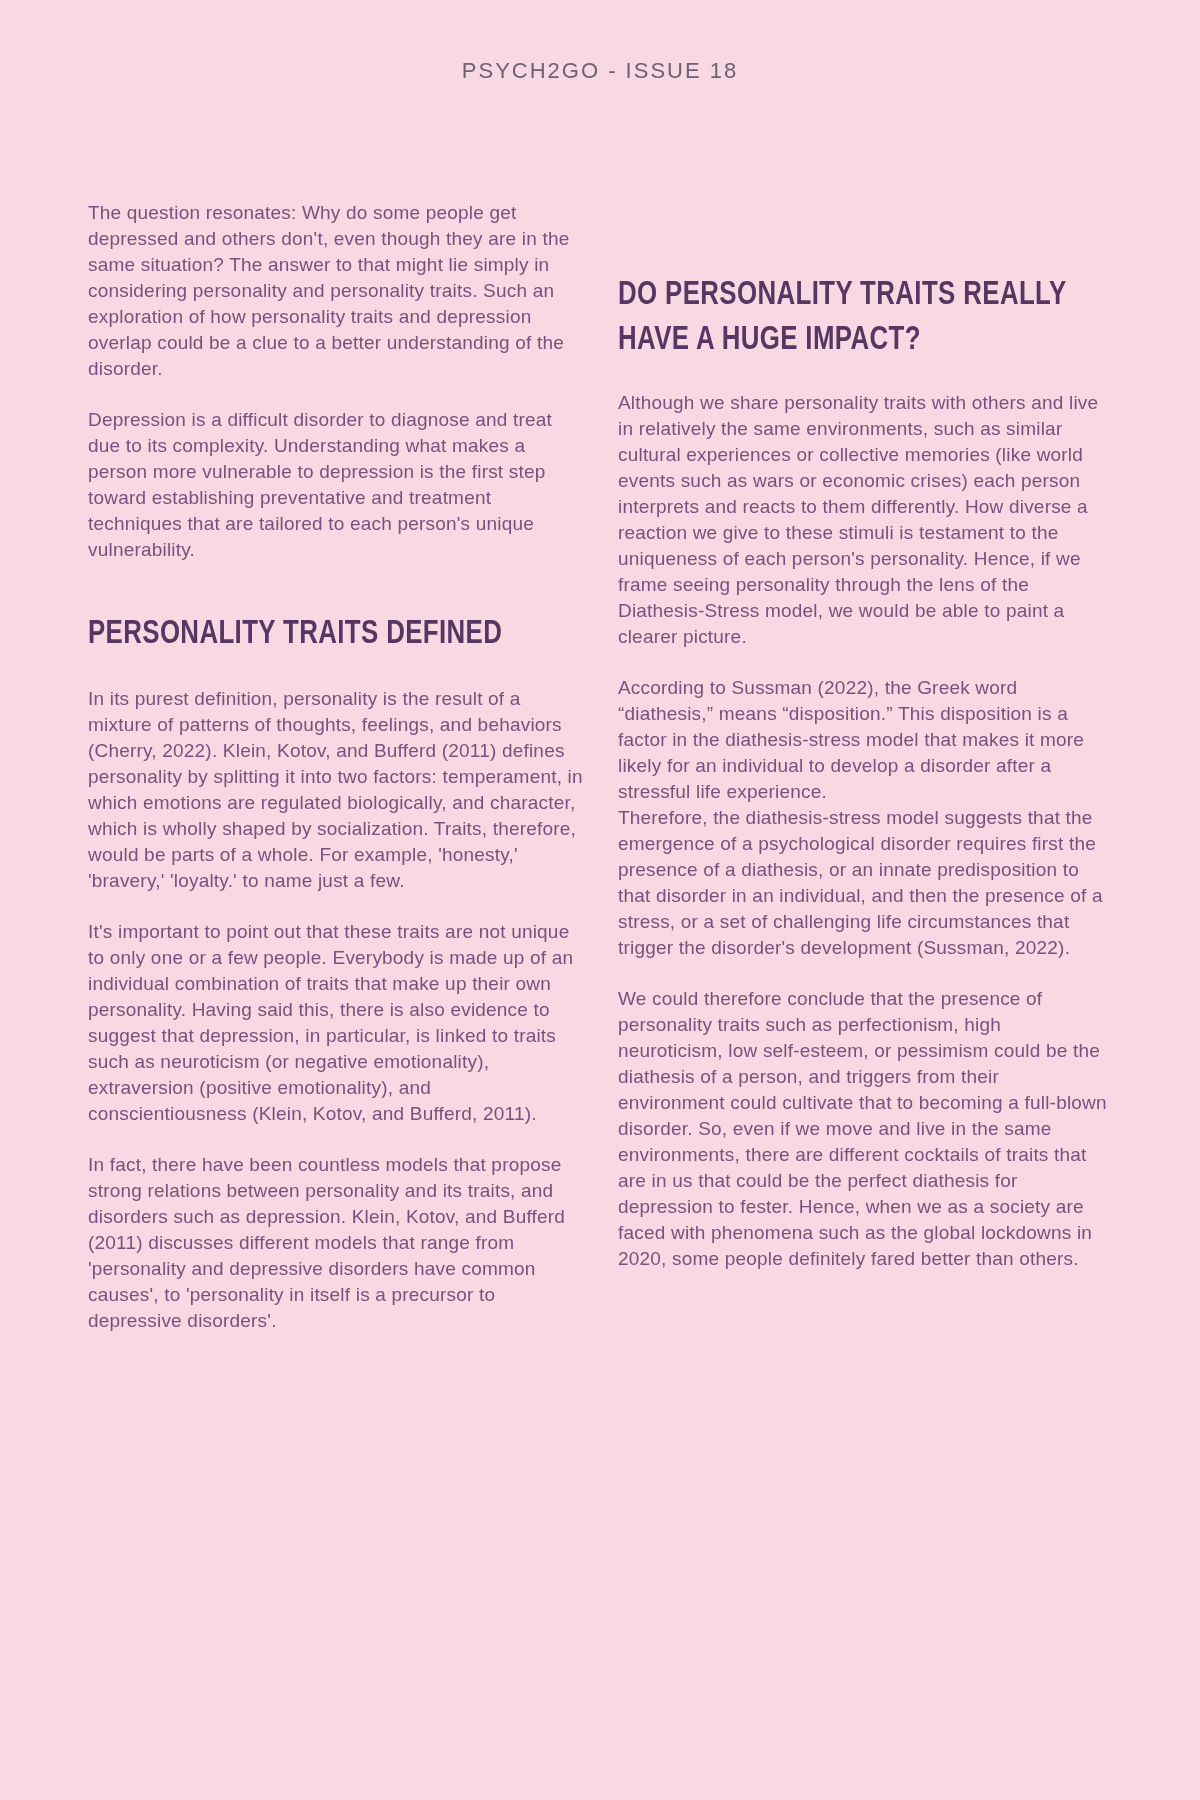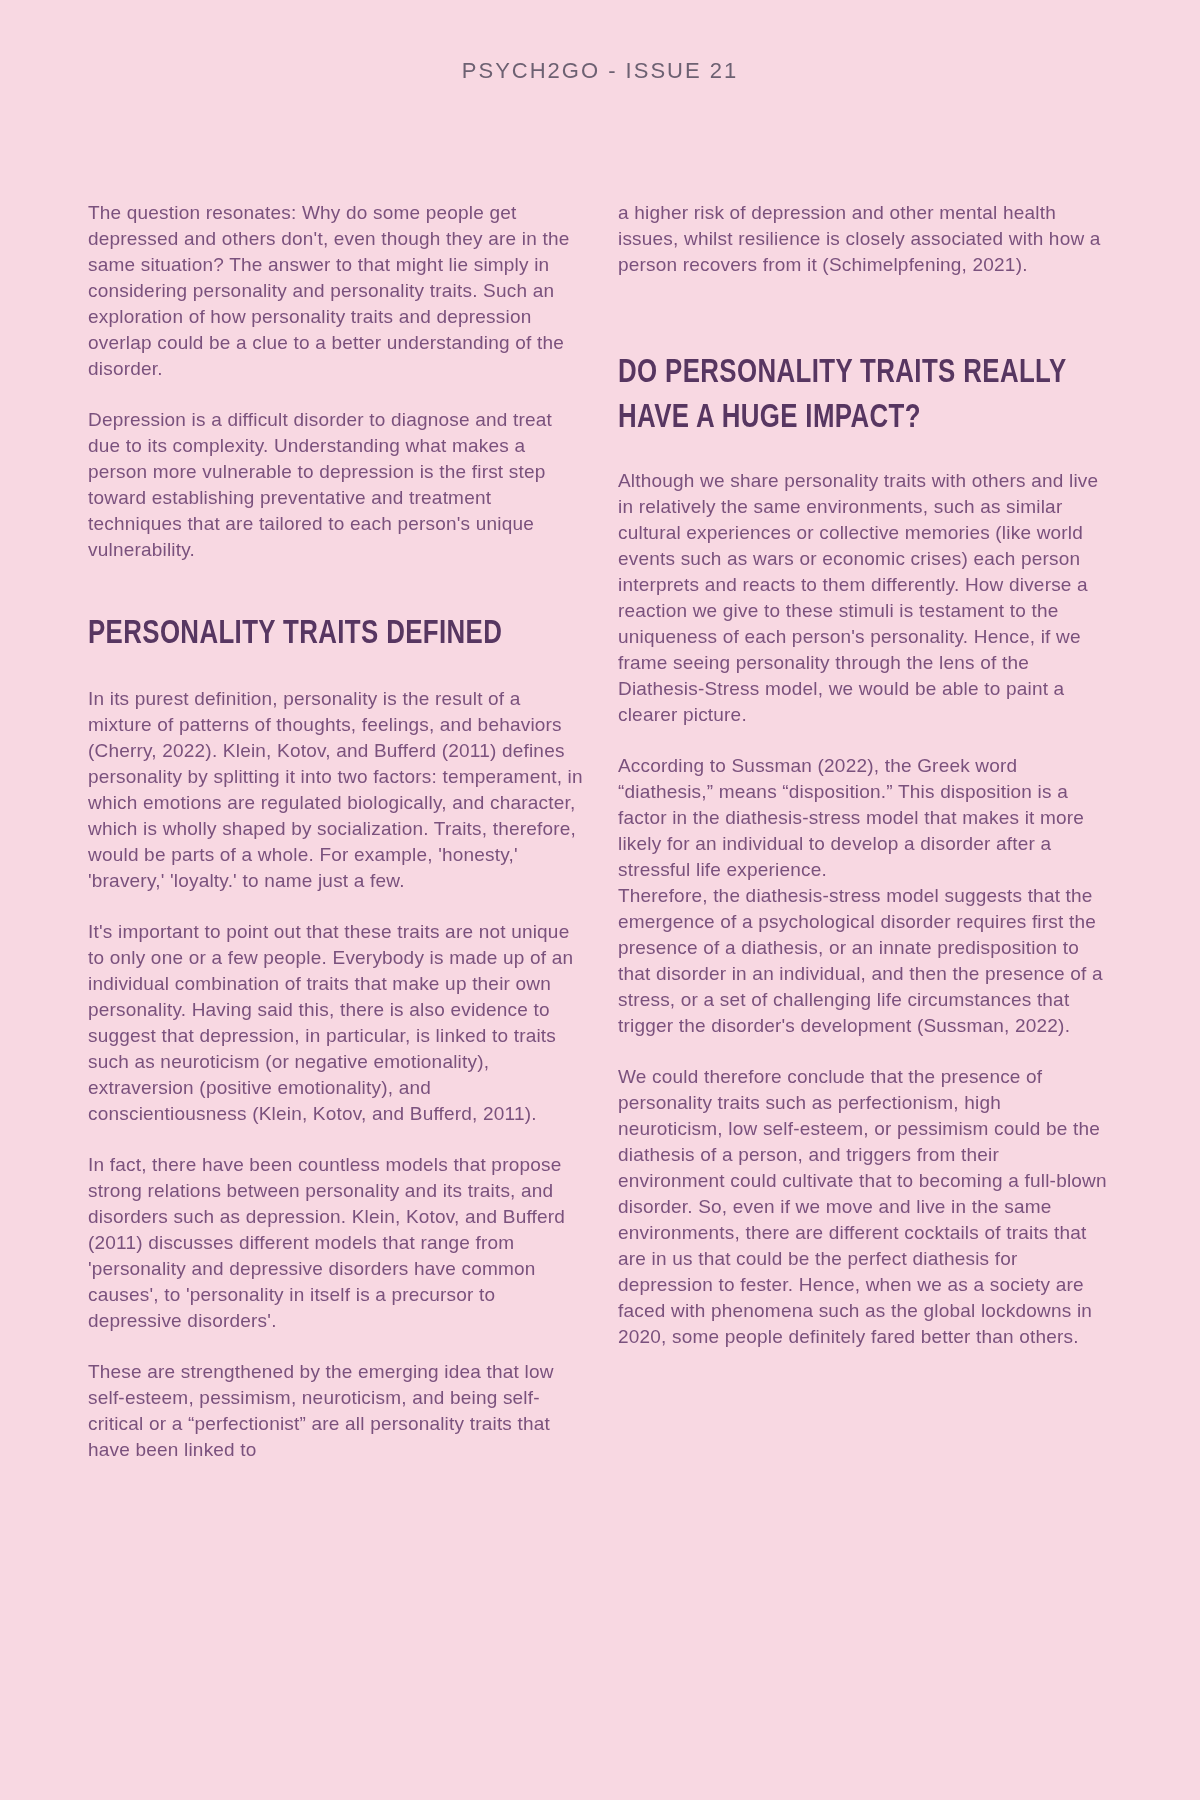--- a/index.html
+++ b/index.html
@@ -58,34 +58,32 @@
   .column.right .section-heading{
     margin-top:70px;
     margin-bottom:30px;
   }
 </style>
 </head>
 <body>
 
 <div class="page">
 
-  <div class="magazine-header">PSYCH2GO - ISSUE 21</div>
+  <div class="magazine-header">PSYCH2GO - ISSUE 18</div>
 
   <div class="column left">
     <p>The question resonates: Why do some people get depressed and others don't, even though they are in the same situation? The answer to that might lie simply in considering personality and personality traits. Such an exploration of how personality traits and depression overlap could be a clue to a better understanding of the disorder.</p>
     <p>Depression is a difficult disorder to diagnose and treat due to its complexity. Understanding what makes a person more vulnerable to depression is the first step toward establishing preventative and treatment techniques that are tailored to each person's unique vulnerability.</p>
     <div class="section-heading">PERSONALITY TRAITS DEFINED</div>
     <p>In its purest definition, personality is the result of a mixture of patterns of thoughts, feelings, and behaviors (Cherry, 2022). Klein, Kotov, and Bufferd (2011) defines personality by splitting it into two factors: temperament, in which emotions are regulated biologically, and character, which is wholly shaped by socialization. Traits, therefore, would be parts of a whole. For example, 'honesty,' 'bravery,' 'loyalty.' to name just a few.</p>
     <p>It's important to point out that these traits are not unique to only one or a few people. Everybody is made up of an individual combination of traits that make up their own personality. Having said this, there is also evidence to suggest that depression, in particular, is linked to traits such as  neuroticism (or negative emotionality), extraversion (positive emotionality), and conscientiousness (Klein, Kotov, and Bufferd, 2011).</p>
     <p>In fact, there have been countless models that propose strong relations between personality and its traits, and disorders such as depression. Klein, Kotov, and Bufferd (2011) discusses different models that range from 'personality and depressive disorders have common causes', to 'personality in itself is a precursor to depressive disorders'.</p>
-    <p>These are strengthened by the emerging idea that low self-esteem, pessimism, neuroticism, and being self-critical or a “perfectionist” are all personality traits that have been linked to</p>
   </div>
 
   <div class="column right">
-    <p>a higher risk of depression and other mental health issues, whilst resilience is closely associated with how a person recovers from it (Schimelpfening, 2021).</p>
     <div class="section-heading">
       <div>DO PERSONALITY TRAITS REALLY</div>
       <div>HAVE A HUGE IMPACT?</div>
     </div>
     <p>Although we share personality traits with others and live in relatively the same environments, such as similar cultural experiences or collective memories (like world events such as wars or economic crises) each person interprets and reacts to them differently. How diverse a reaction we give to these stimuli is testament to the uniqueness of each person's personality.  Hence, if we frame seeing personality through the lens of the Diathesis-Stress model, we would be able to paint a clearer picture.</p>
     <p>According to Sussman (2022), the Greek word “diathesis,”  means “disposition.” This disposition is a factor in the diathesis-stress model that makes it more likely for an individual to develop a disorder after a stressful life experience.
 Therefore, the diathesis-stress model suggests that the emergence of a psychological disorder requires first the presence of a diathesis, or an innate predisposition to that disorder in an individual, and then the presence of a stress, or a set of challenging life circumstances that trigger the disorder's development (Sussman, 2022).</p>
     <p>We could therefore conclude that the presence of personality traits such as perfectionism, high neuroticism, low self-esteem, or pessimism could be the diathesis of a person, and triggers from their environment could cultivate that to becoming a full-blown disorder. So, even if we move and live in the same environments, there are different cocktails of traits that are in us that could be the perfect diathesis for depression to fester. Hence, when we as a society are faced with phenomena such as the global lockdowns in 2020, some people definitely fared better than others.</p>
   </div>
 

